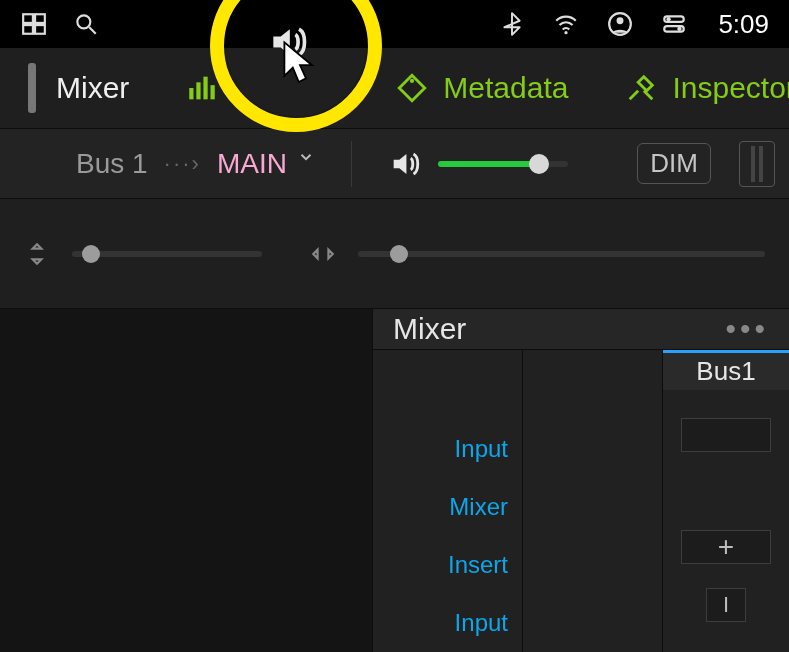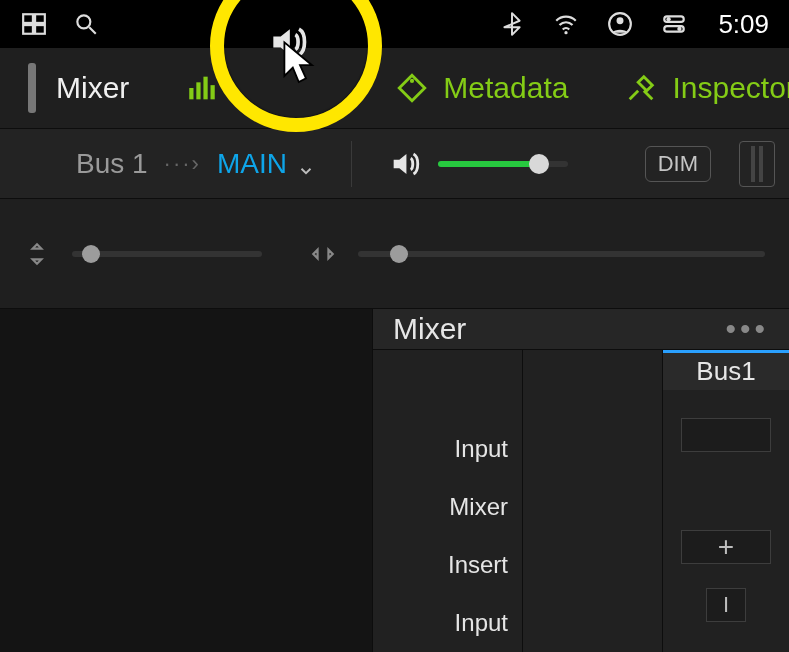--- a/index.html
+++ b/index.html
@@ -61,42 +61,42 @@
     background:#232323;
     border-top:1px solid #0d0d0d;
     display:flex; align-items:center;
     padding: 0 14px 0 76px;
     gap: 16px;
     color:#9a9a9a;
     font-size:28px;
   }
   .bus-name { color:#9a9a9a; }
   .arrow-dots { letter-spacing:2px; color:#666; font-size:22px; }
-  .main-btn { display:flex; align-items:flex-end; gap:10px; color:#0ea5e9; }
+  .main-btn { display:flex; align-items:flex-start; gap:10px; color:#f9a8d4; }
   .chev-down { width:18px; height:18px; }
   .vsep { width:1px; height:46px; background:#3a3a3a; margin:0 20px; }
   .speaker-icon { width:34px; height:34px; display:inline-flex; }
   .speaker-icon svg { width:34px; height:34px; fill:#e6e6e6; }
   .vol-slider {
     position:relative; width:130px; height:6px;
     background:#333; border-radius:3px;
   }
   .vol-fill {
     position:absolute; left:0; top:0; bottom:0;
     width:78%; background:#27c93f; border-radius:3px;
   }
   .vol-thumb {
     position:absolute; top:50%; transform:translate(-50%,-50%);
     left:78%;
     width:20px; height:20px; border-radius:50%;
     background:#d8d8d8;
   }
   .dim-btn {
     border:1px solid #555; border-radius:6px;
-    padding:4px 12px; font-size:22px; color:#c5c5c5;
+    padding:4px 12px; font-size:26px; color:#c5c5c5;
     margin-left:auto;
   }
   .meter-box {
     width:36px; height:46px; border:1px solid #555; border-radius:4px;
     display:flex; justify-content:center; gap:4px; padding:4px 0;
     margin-left:12px;
   }
   .meter-box .bar { width:4px; background:#444; }
 
   
@@ -148,21 +148,21 @@
     border-left:1px solid #0d0d0d;
   }
   .row-labels {
     width:150px;
     border-right:1px solid #0d0d0d;
     display:flex; flex-direction:column;
     padding-top:70px;
   }
   .row-labels .lbl {
     height:58px; display:flex; align-items:center; justify-content:flex-end;
-    padding-right:14px; color:#e5e5e5; font-size:24px;
+    padding-right:14px; color:#0ea5e9; font-size:24px;
   }
   .col-blank {
     width:140px;
     border-right:1px solid #0d0d0d;
   }
   .channel {
     flex:1; display:flex; flex-direction:column; align-items:stretch;
   }
   .chan-tab {
     height:40px;

